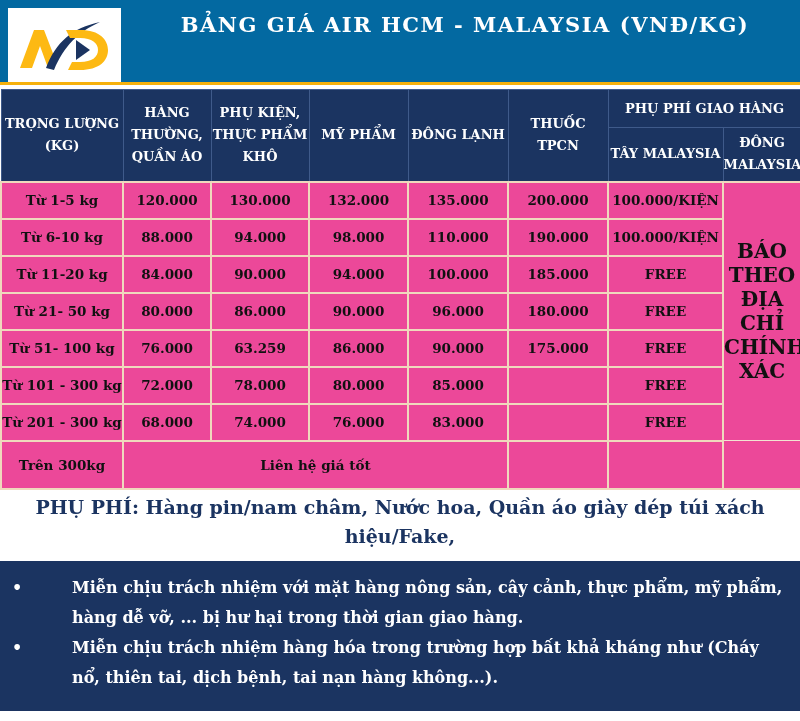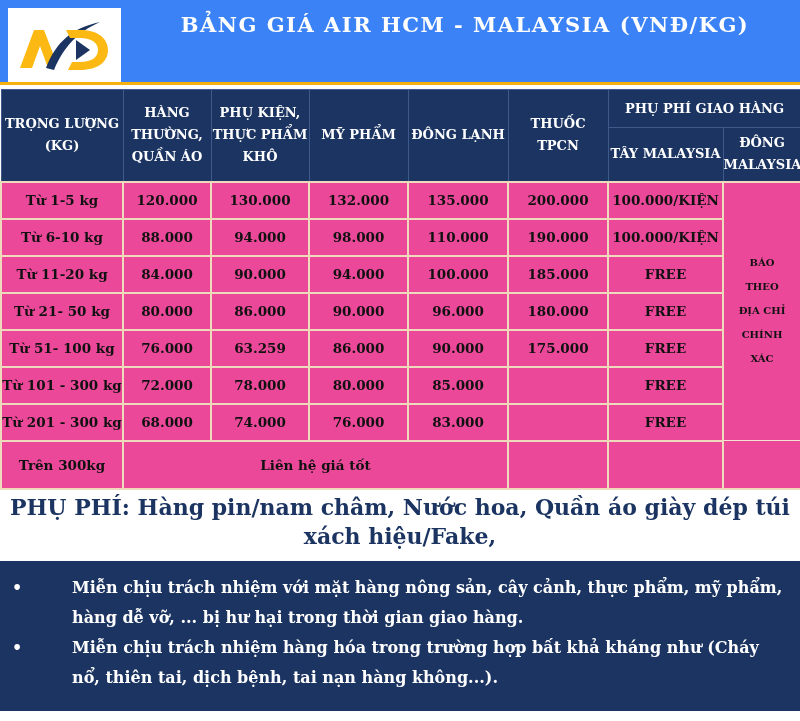--- a/index.html
+++ b/index.html
@@ -1,21 +1,21 @@
 <!DOCTYPE html>
 <html><head>
 <meta charset="utf-8">
 <style>
   * { box-sizing: border-box; margin: 0; padding: 0; }
   html, body { width: 800px; height: 721px; background: #ffffff; overflow: hidden; }
   body { font-family: "DejaVu Serif", serif; position: relative; }
 
   .header {
     position: absolute; left: 0; top: 0; width: 800px; height: 85px;
-    background: #3b82f6;
+    background: #0369a1;
     border-bottom: 3px solid #f6b10c;
   }
   .logo-box {
     position: absolute; left: 8px; top: 8px; width: 113px; height: 74px;
     background: #ffffff;
   }
   .logo-box svg { width: 113px; height: 74px; display: block; }
   .title {
     position: absolute; left: 130px; top: 12px; width: 670px;
     text-align: center; color: #ffffff; font-weight: bold;
@@ -36,30 +36,30 @@
     font-size: 13px; line-height: 22px;
     border: 1px solid #3f5a8a; text-align: center; vertical-align: middle;
   }
   table.prices td {
     background: #ec4899; color: #111111; font-weight: bold;
     font-size: 13.5px; text-align: center; vertical-align: middle;
     border: 2px solid #efd9bd; height: 37px;
   }
   table.prices td.weight { font-size: 13.5px; }
   table.prices td.east {
-    font-size: 10px; line-height: 24px; border-bottom: 1px solid #f2e4d2;
+    font-size: 20px; line-height: 24px; border-bottom: 1px solid #f2e4d2;
   }
   table.prices td.east-empty { border-top: 1px solid #f2e4d2; }
   .r-head1 th { height: 38px; }
   .r-head2 th { height: 54px; }
 
   .surcharge {
     position: absolute; left: 0; top: 493px; width: 800px;
     text-align: center; color: #1b3461; font-weight: bold;
-    font-size: 22px; line-height: 29px;
+    font-size: 19px; line-height: 29px;
   }
 
   .notes {
     position: absolute; left: 0; top: 561px; width: 800px; height: 150px;
     background: #1b3461; color: #ffffff; font-weight: bold;
     font-size: 16px; line-height: 30px; padding: 12px 8px 0 12px;
   }
   .note { display: flex; }
   .bullet { width: 20px; flex-shrink: 0; }
   .note-text { flex: 1; margin-left: 40px; }

